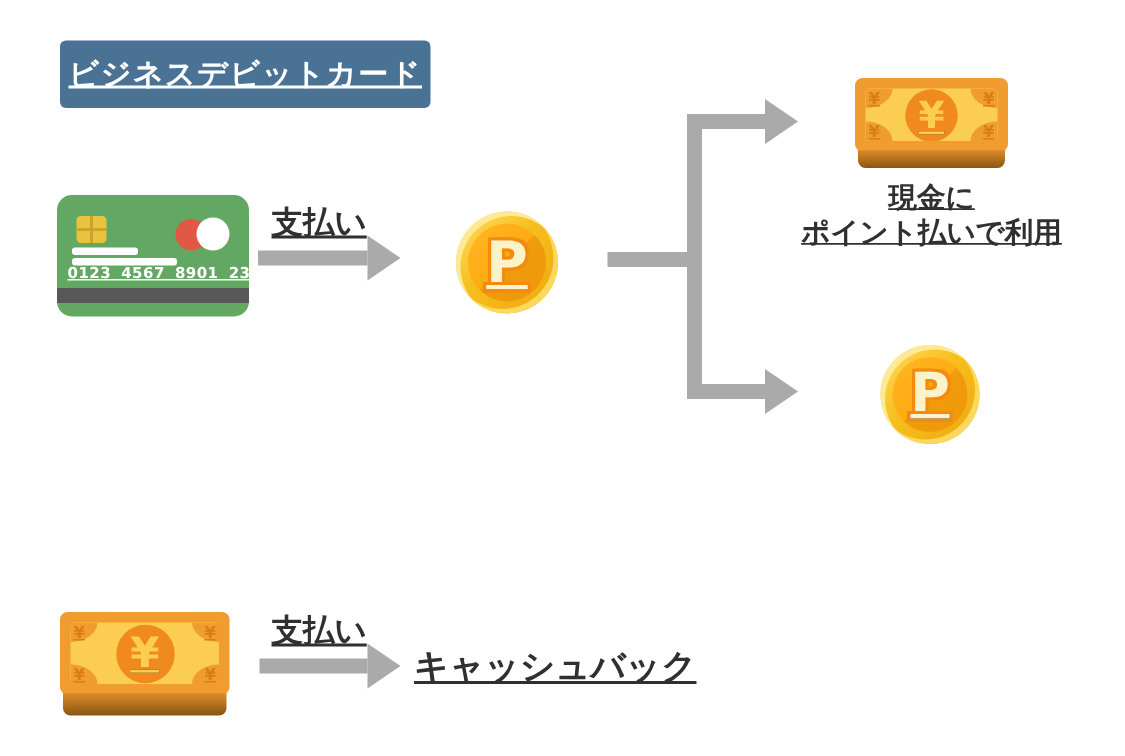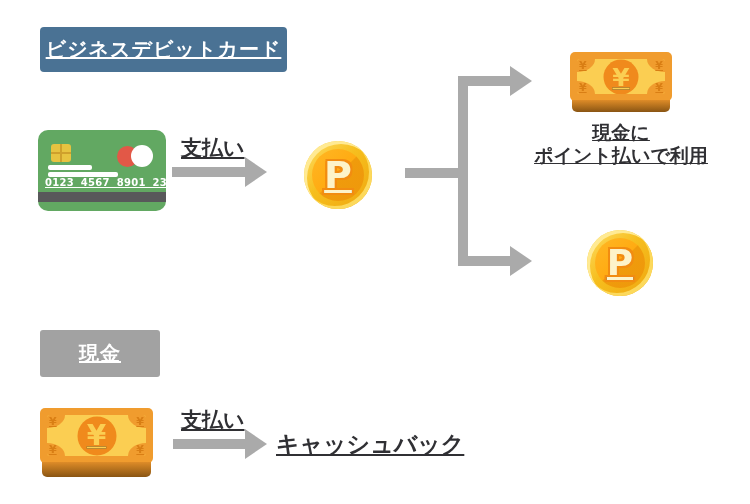--- a/index.html
+++ b/index.html
@@ -104,21 +104,20 @@
     background:linear-gradient(#DE8C28,#8A5513); border-radius:0 0 5px 5px;
   }
   .note-lg .note-stack { height:15px; }
 </style>
 </head>
 <body>
 
 <div class="canvas">
 
   <div class="header-box header-blue">ビジネスデビットカード</div>
-  <div class="header-box header-gray">現金</div>
 
   <div class="card">
     <div class="chip"></div>
     <div class="circ circ-red"></div>
     <div class="circ circ-white"></div>
     <div class="cline cline1"></div>
     <div class="cline cline2"></div>
     <div class="card-number">0123 4567 8901 2345</div>
     <div class="stripe"></div>
   </div>

